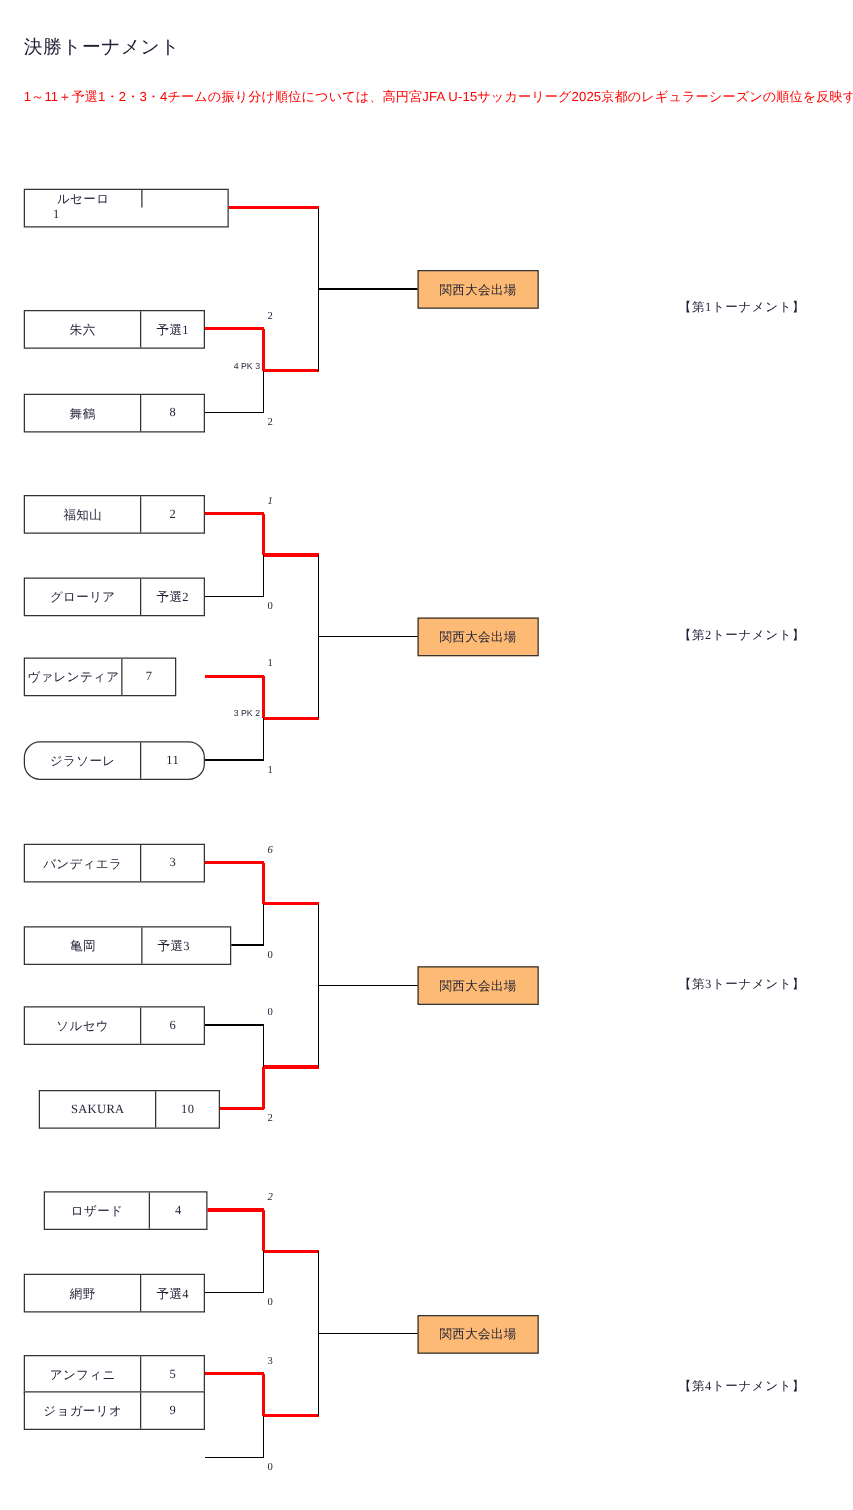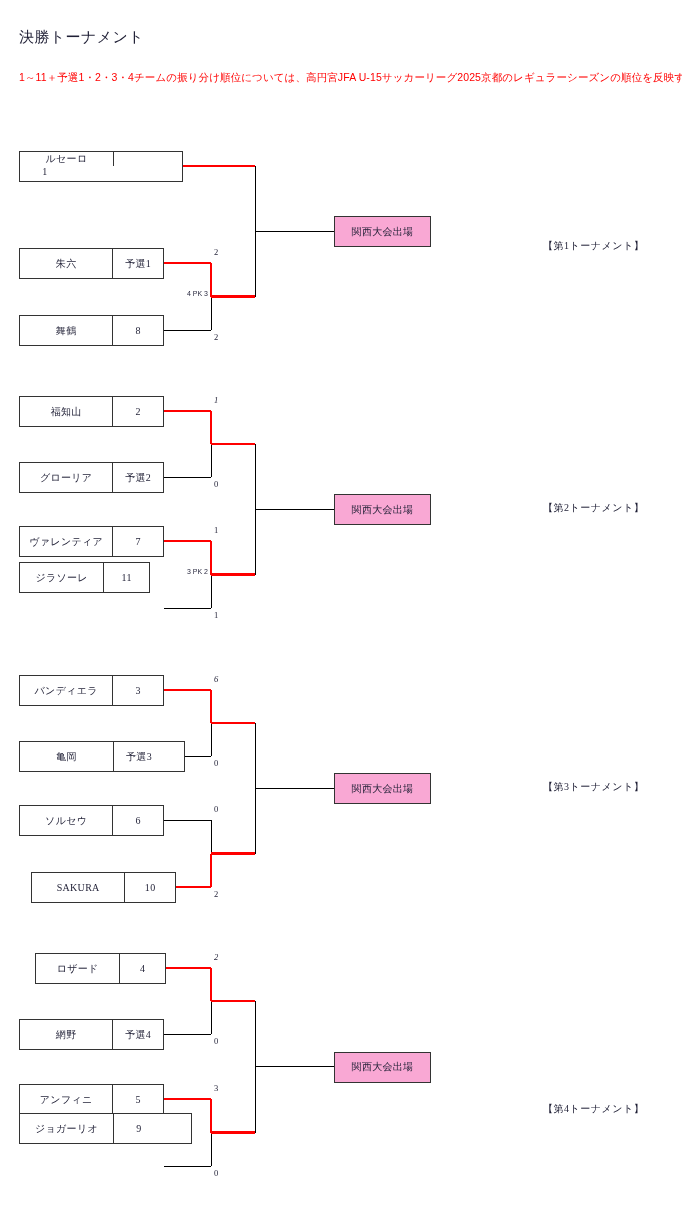--- a/index.html
+++ b/index.html
@@ -75,21 +75,21 @@
     width: 97px;
     height: 31px;
     border: 1px solid #333333;
     box-sizing: border-box;
     display: flex;
     align-items: center;
     justify-content: center;
     font-size: 10px;
     letter-spacing: 0.3px;
     color: #1f1f35;
-    background: #f9a8d4;
+    background: #fdba74;
   }
   .tourney-label {
     position: absolute;
     font-size: 10px;
     letter-spacing: 0.5px;
     color: #1f1f35;
     white-space: nowrap;
   }
   .score-lbl {
     position: absolute;
@@ -180,25 +180,25 @@
     <div class="pk-lbl" style="right: 474px; top: 289.5px;">4 PK 3</div>
     <div class="kansai-box" style="left: 334px; top: 216.25px;">関西大会出場</div>
     <div class="team-box" style="left: 19px; top: 396px; width: 145px;">
       <div class="team-name">福知山</div>
       <div class="team-seed">2</div>
     </div>
     <div class="team-box" style="left: 19px; top: 462px; width: 145px;">
       <div class="team-name">グローリア</div>
       <div class="team-seed">予選2</div>
     </div>
-    <div class="team-box" style="left: 19px; top: 526px; width: 145px;">
+    <div class="team-box" style="left: 19px; top: 526px; width: 122px;">
       <div class="team-name">ヴァレンティア</div>
       <div class="team-seed">7</div>
     </div>
-    <div class="team-box" style="left: 19px; top: 562px; width: 131px;">
+    <div class="team-box" style="left: 19px; top: 593px; width: 145px; border-radius: 13px;">
       <div class="team-name">ジラソーレ</div>
       <div class="team-seed">11</div>
     </div>
     <div class="tourney-label" style="left: 543px; top: 501px;">【第2トーナメント】</div>
     <div class="score-lbl italic" style="left: 214px; top: 395px;">1</div>
     <div class="score-lbl" style="left: 214px; top: 479px;">0</div>
     <div class="score-lbl" style="left: 214px; top: 525px;">1</div>
     <div class="score-lbl" style="left: 214px; top: 610px;">1</div>
     <div class="pk-lbl" style="right: 474px; top: 567.5px;">3 PK 2</div>
     <div class="kansai-box" style="left: 334px; top: 494.25px;">関西大会出場</div>
@@ -229,21 +229,21 @@
       <div class="team-seed">4</div>
     </div>
     <div class="team-box" style="left: 19px; top: 1019px; width: 145px;">
       <div class="team-name">網野</div>
       <div class="team-seed">予選4</div>
     </div>
     <div class="team-box" style="left: 19px; top: 1084px; width: 145px;">
       <div class="team-name">アンフィニ</div>
       <div class="team-seed">5</div>
     </div>
-    <div class="team-box" style="left: 19px; top: 1113px; width: 173px;">
+    <div class="team-box" style="left: 19px; top: 1113px; width: 145px;">
       <div class="team-name">ジョガーリオ</div>
       <div class="team-seed">9</div>
     </div>
     <div class="tourney-label" style="left: 543px; top: 1102px;">【第4トーナメント】</div>
     <div class="score-lbl italic" style="left: 214px; top: 952px;">2</div>
     <div class="score-lbl" style="left: 214px; top: 1036px;">0</div>
     <div class="score-lbl" style="left: 214px; top: 1083px;">3</div>
     <div class="score-lbl" style="left: 214px; top: 1168px;">0</div>
     <div class="kansai-box" style="left: 334px; top: 1051.75px;">関西大会出場</div>
   </div>

